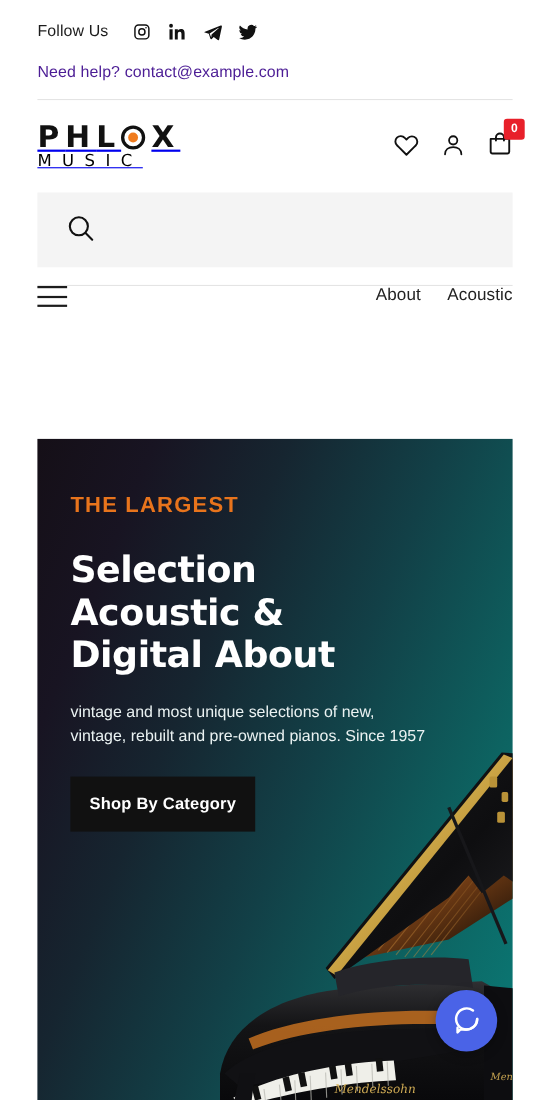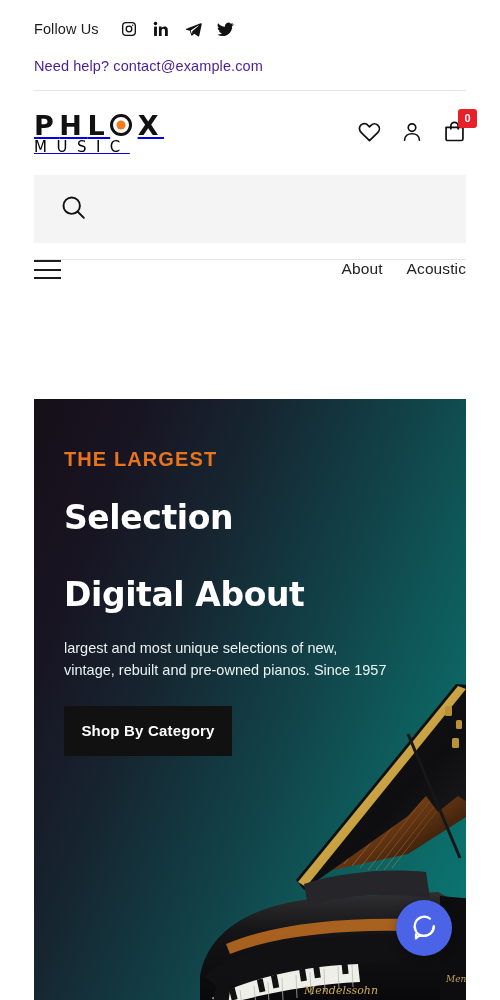--- a/index.html
+++ b/index.html
@@ -548,26 +548,26 @@
       <text x="338" y="306" font-family="DejaVu Serif, serif" font-size="9" font-style="italic" fill="#d8b257" opacity=".9">Mendelssohn</text>
 
       <path d="M110 300 L104 330 L120 330 L124 300 Z" fill="#101013"></path>
     </svg>
 
     <div class="hero-content">
       <div class="eyebrow">THE LARGEST</div>
 
       <h1 class="hero-title">
         <span>Selection</span><br>
-        <br>
+        <span>Acoustic &amp;</span><br>
         <span>Digital About</span>
       </h1>
 
       <p class="hero-sub">
-        <span>largest and most unique selections of new,</span><br>
+        <span>vintage and most unique selections of new,</span><br>
         <span>vintage, rebuilt and pre-owned pianos. Since 1957</span>
       </p>
 
       <button class="hero-cta">Shop By Category</button>
     </div>
 
     <button class="beacon" aria-label="Help chat">
       <span>
         <svg width="28" height="28" viewBox="0 0 24 24" fill="none" stroke="#ffffff" stroke-width="1.9" stroke-linecap="round" stroke-linejoin="round">
           <path d="M20.4 11.4a8.2 8.2 0 1 1-3.3-6.55"></path>

